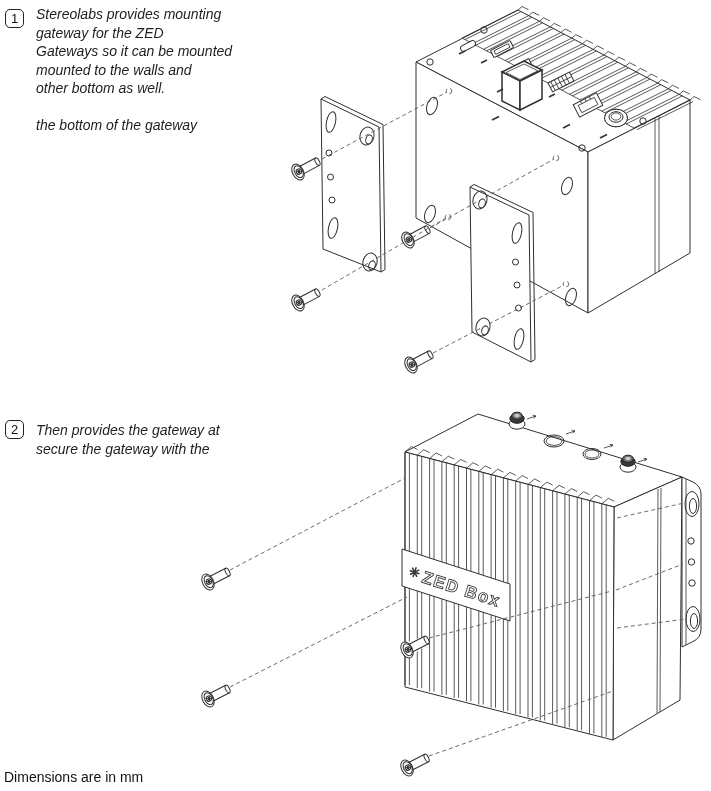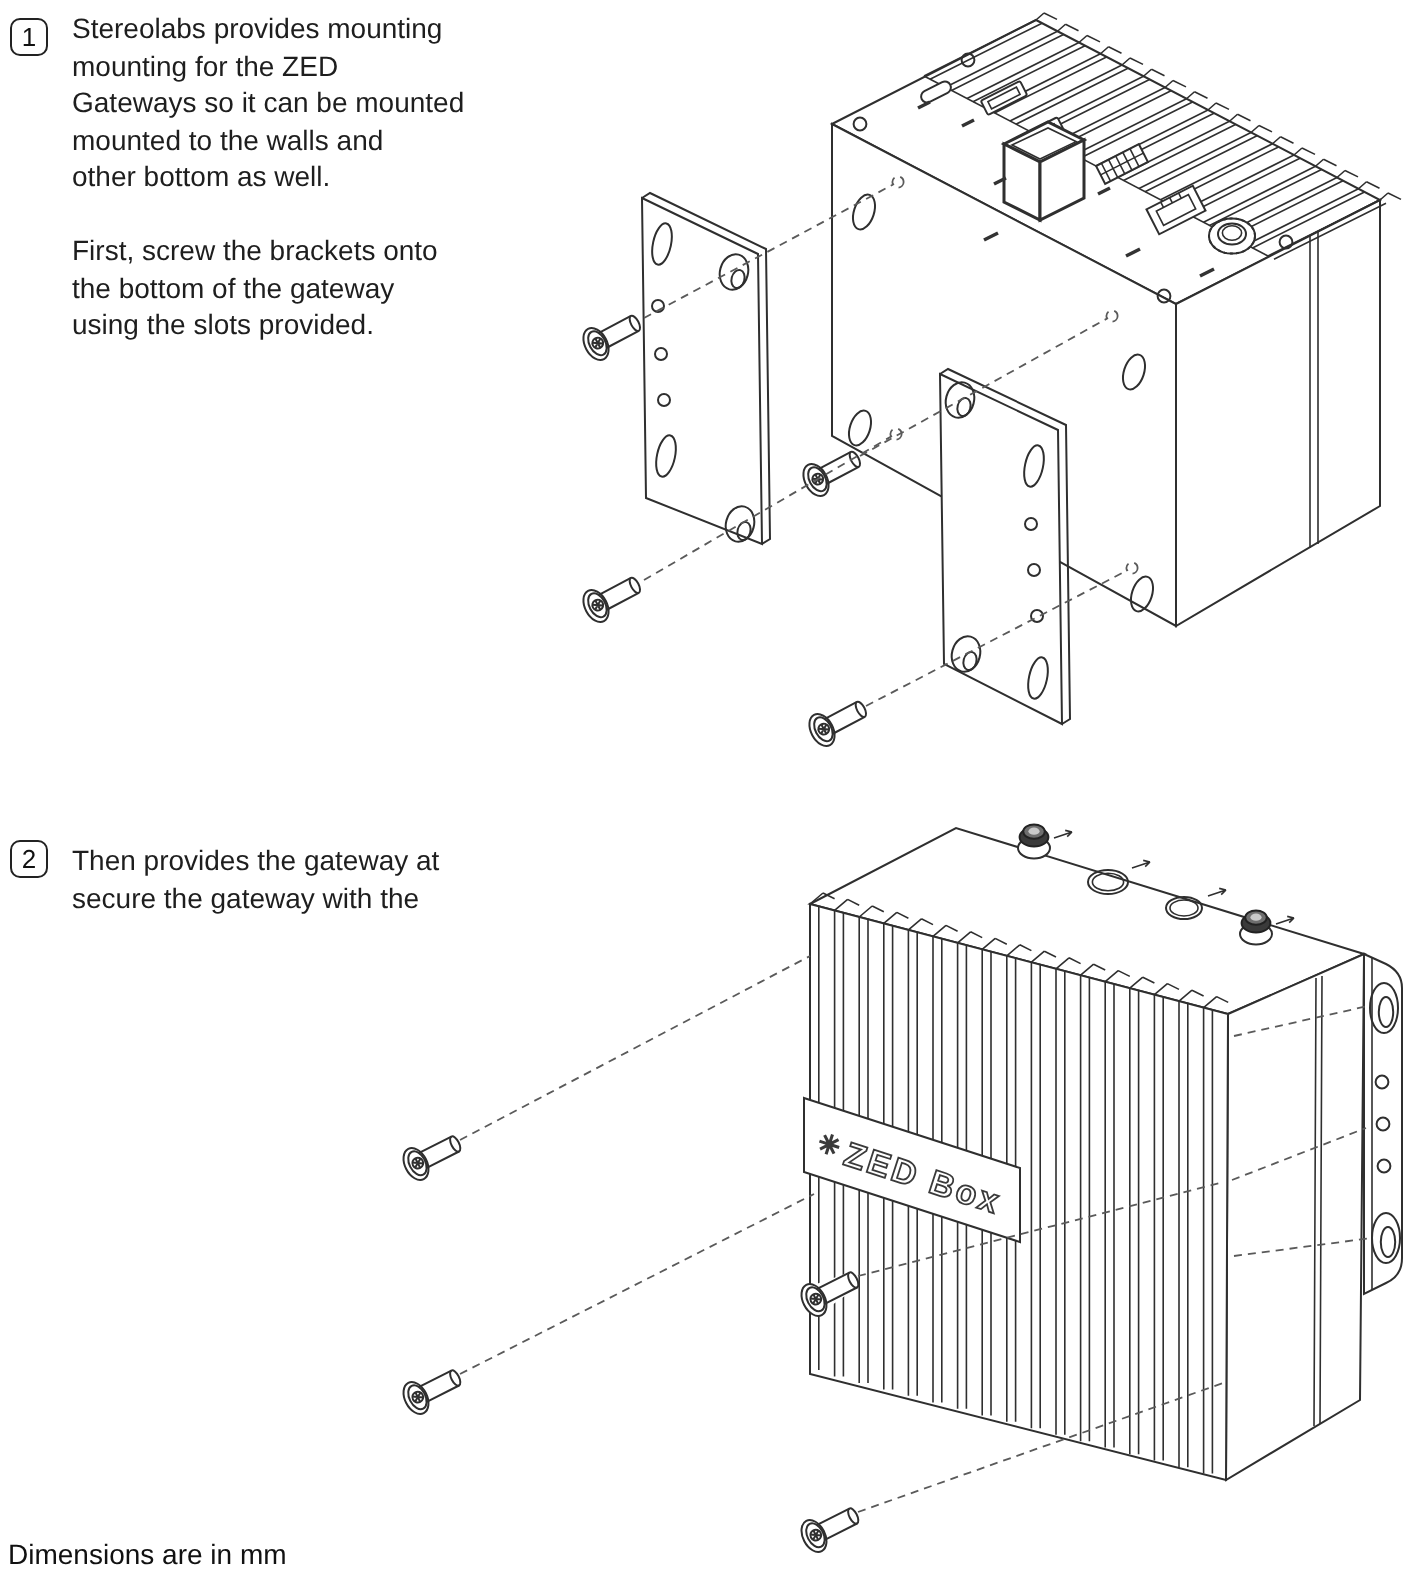--- a/index.html
+++ b/index.html
@@ -1,20 +1,20 @@
 <!DOCTYPE html>
 <html><head>
 <meta charset="utf-8">
 <style>
   html,body{margin:0;padding:0;background:#fff;}
   .canvas{position:relative;width:711px;height:791px;background:#fff;overflow:hidden;
           font-family:"Liberation Sans","DejaVu Sans",sans-serif;color:#1b1b1b;}
   .diagram-svg{position:absolute;left:0;top:0;width:711px;height:791px;}
   .step{position:absolute;left:36px;}
-  .step-line{font-size:14px;line-height:18.6px;white-space:nowrap;color:#1e1e1e;}
+  .step-line{font-size:14px;line-height:18.6px;white-space:nowrap;color:#1e1e1e;font-style:italic;}
   .para-gap{height:18px;}
   .badge{position:absolute;left:5px;width:19px;height:19px;border:1.7px solid #222;
          border-radius:5px;display:flex;align-items:center;justify-content:center;
          font-size:13px;font-weight:400;color:#111;box-sizing:border-box;}
   .footnote{position:absolute;left:4px;top:769px;font-size:14px;color:#111;letter-spacing:0px;}
   svg .ink{stroke:#2f2f2f;fill:none;stroke-width:1;}
   svg .fill-w{fill:#ffffff;}
   svg .thin{stroke-width:0.8;}
   svg .bold{stroke-width:1.5;}
   svg .dash{stroke:#5a5a5a;stroke-width:0.9;fill:none;stroke-dasharray:4 3;}
@@ -259,28 +259,26 @@
         <path d="M617,628 L686,619" class="dash"></path>
       </g>
     </g>
   </svg>
 
   <div class="badge" style="top:9px;">
     <span>1</span>
   </div>
   <div class="step" style="top:5px;">
     <div class="step-line">Stereolabs provides mounting</div>
-    <div class="step-line">mounting for the ZED</div>
+    <div class="step-line">gateway for the ZED</div>
     <div class="step-line">Gateways so it can be mounted</div>
     <div class="step-line">mounted to the walls and</div>
     <div class="step-line">other bottom as well.</div>
     <div class="para-gap"></div>
-    <div class="step-line">First, screw the brackets onto</div>
     <div class="step-line">the bottom of the gateway</div>
-    <div class="step-line">using the slots provided.</div>
   </div>
 
   <div class="badge" style="top:420px;">
     <span>2</span>
   </div>
   <div class="step" style="top:421px;">
     <div class="step-line">Then provides the gateway at</div>
     <div class="step-line">secure the gateway with the</div>
   </div>
 

